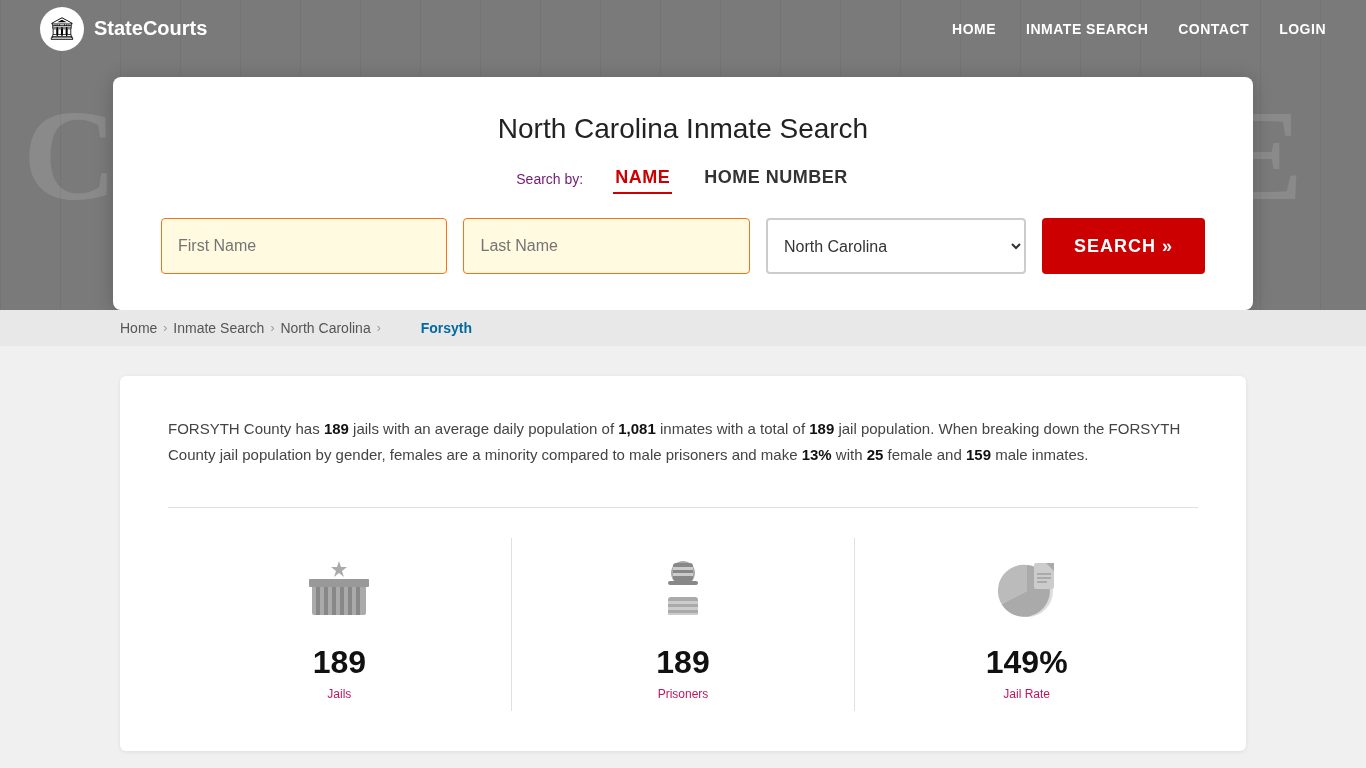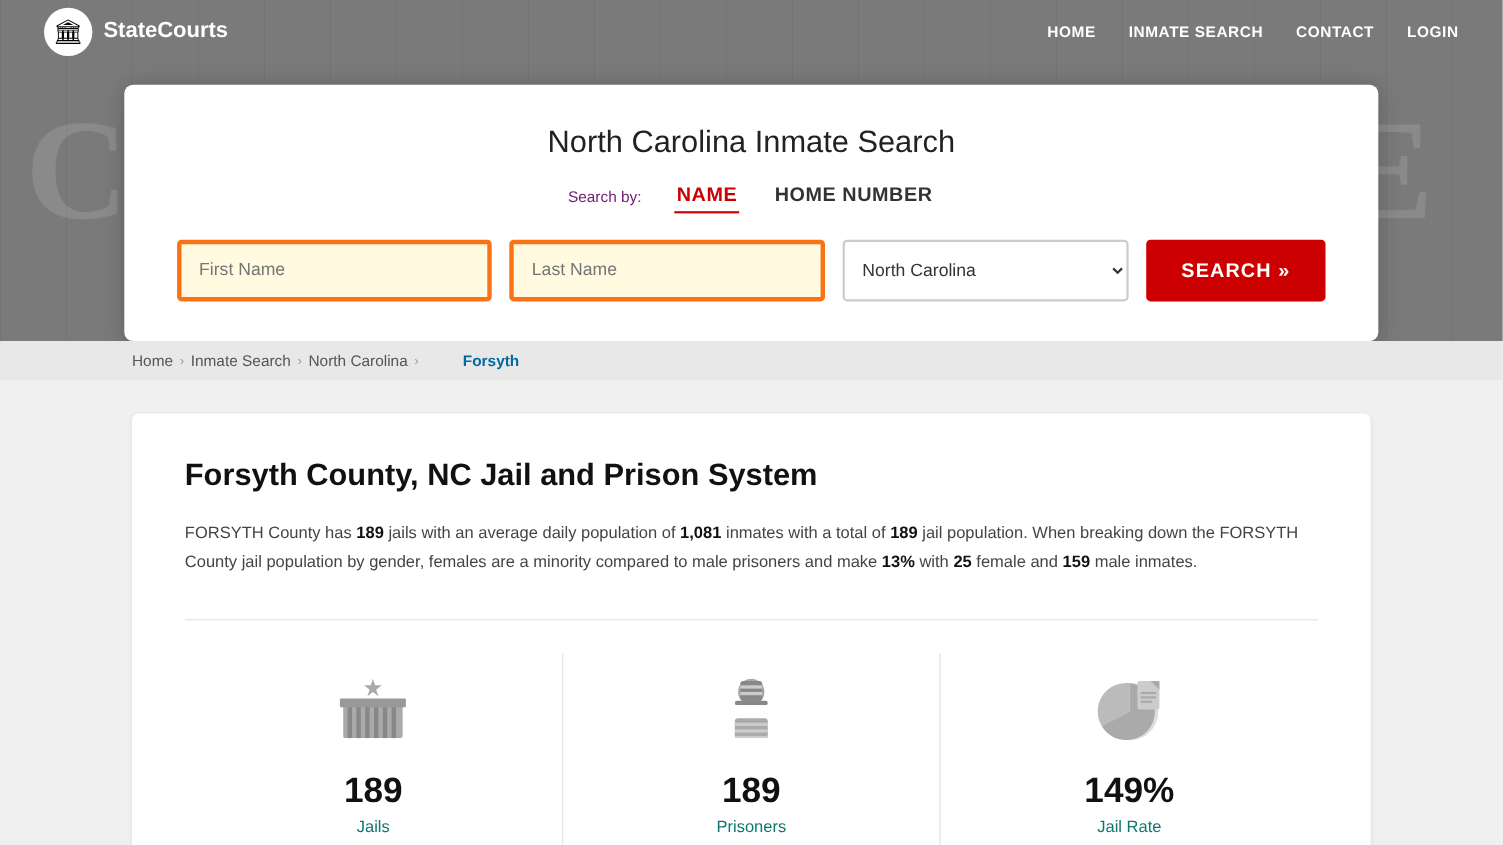--- a/index.html
+++ b/index.html
@@ -134,21 +134,21 @@
       border-bottom: 2px solid #cc0000;
     }
     .search-fields {
       display: flex;
       gap: 16px;
       align-items: center;
     }
     .search-input {
       flex: 1;
       height: 56px;
-      border: 4px solid #f97316;
+      border: 1px solid #f97316;
       background: #fffae0;
       border-radius: 4px;
       padding: 0 16px;
       font-size: 16px;
       color: #999;
       outline: none;
     }
     .state-select {
       width: 260px;
       height: 56px;
@@ -256,22 +256,22 @@
       align-items: center;
       justify-content: center;
     }
     .stat-number {
       font-size: 32px;
       font-weight: 900;
       color: #111;
       margin-bottom: 6px;
     }
     .stat-label {
-      font-size: 15px;
-      color: #0f766e;
+      font-size: 12px;
+      color: #be185d;
     }
 
     
     .jail-icon svg, .prisoner-icon svg, .rate-icon svg {
       width: 70px;
       height: 70px;
     }
   </style>
 </head>
 <body>
@@ -328,21 +328,20 @@
   <span class="breadcrumb-separator">›</span>
   <a class="breadcrumb-link">Inmate Search</a>
   <span class="breadcrumb-separator">›</span>
   <a class="breadcrumb-link">North Carolina</a>
   <span class="breadcrumb-separator">›</span>
   <span class="breadcrumb-current">Forsyth</span>
 </div>
 
 <div class="main-content">
   <div class="content-card">
-    <h2 class="content-title">Forsyth County, NC Jail and Prison System</h2>
 
     <p class="content-text">
       <span>FORSYTH County has </span><strong>189</strong><span> jails with an average daily population of </span><strong>1,081</strong><span> inmates with a total of </span><strong>189</strong><span> jail population. When breaking down the FORSYTH County jail population by gender, females are a minority compared to male prisoners and make </span><strong>13%</strong><span> with </span><strong>25</strong><span> female and </span><strong>159</strong><span> male inmates.</span>
     </p>
 
     <div class="stats-row">
 
       <div class="stat-item">
         <div class="stat-icon jail-icon">
           <svg viewBox="0 0 70 70" fill="none" xmlns="http://www.w3.org/2000/svg">

